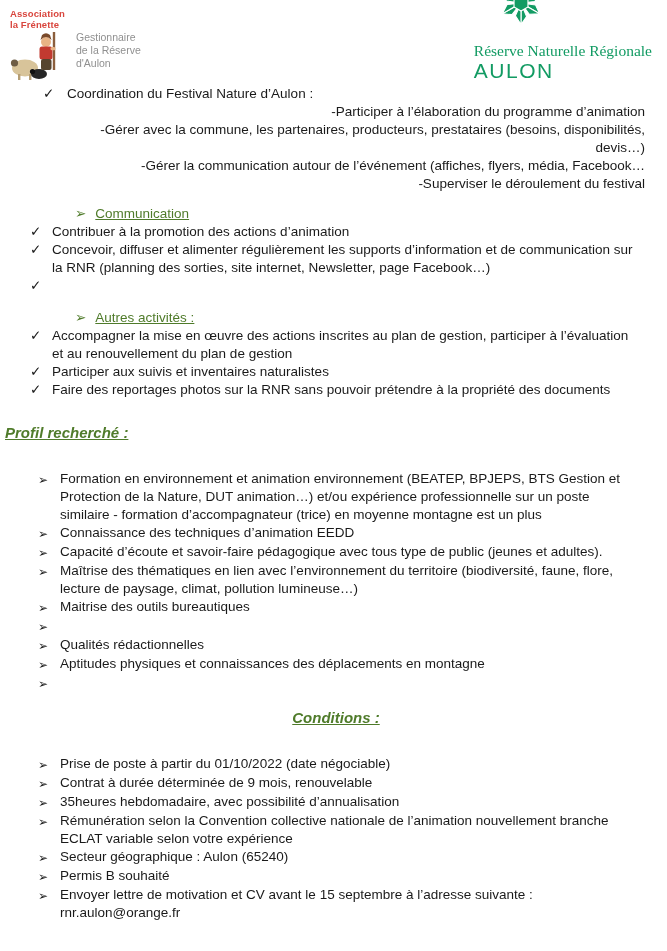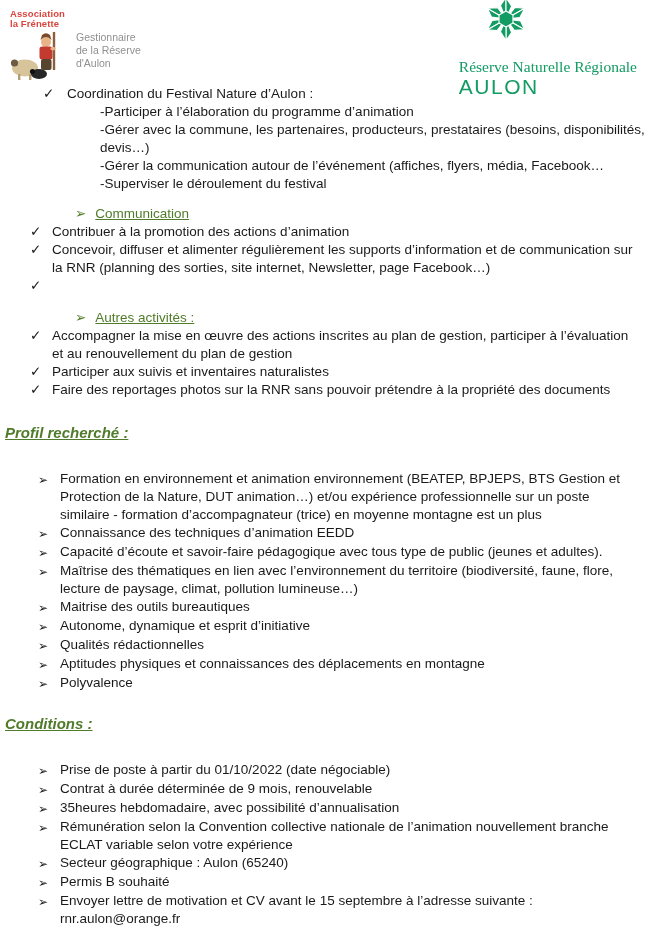--- a/index.html
+++ b/index.html
@@ -14,22 +14,22 @@
     font-family: "Liberation Sans", "DejaVu Sans", sans-serif;
     font-size: 13.5px;
     line-height: 18px;
     color: #1a1a1a;
   }
 
   
   .header {
     display: flex;
     justify-content: space-between;
-    align-items: center;
-    padding: 8px 30px 0 10px;
+    align-items: flex-end;
+    padding: 8px 15px 0 10px;
     height: 82px;
   }
   .assoc-block { display: flex; align-items: flex-start; gap: 10px; }
   .assoc-logo { display: flex; flex-direction: column; width: 56px; }
   .assoc-name {
     font-size: 9.5px;
     font-weight: bold;
     line-height: 10.5px;
     color: #d9463e;
     letter-spacing: .1px;
@@ -58,21 +58,21 @@
   }
 
   
   .li { display: flex; align-items: flex-start; }
   .bullet { flex: 0 0 22px; }
   .li .txt { flex: 1; }
 
   .festival { margin-top: 3px; }
   .festival .li { padding-left: 43px; padding-right: 20px; }
   .festival .bullet { flex-basis: 24px; }
-  .sub-item { padding-left: 100px; padding-right: 22px; }
+  .sub-item { padding-left: 100px; padding-right: 22px; text-align: right; }
 
   .check-list .li { padding-left: 30px; padding-right: 27px; }
   .justify .txt { text-align: justify; }
 
   .sub-heading {
     display: flex;
     gap: 9px;
     margin-left: 75px;
     color: #4f7b2a;
   }
@@ -83,21 +83,21 @@
   .main-heading {
     margin-left: 5px;
     font-size: 15px;
     font-weight: bold;
     font-style: italic;
     text-decoration: underline;
     color: #4f7b2a;
     line-height: 20px;
   }
   .h-profil { margin-top: 24px; }
-  .h-conditions { margin-top: 21px; }
+  .h-conditions { margin-top: 15px; text-align: center; }
 
   .arrow-list .li { padding-left: 38px; padding-right: 27px; }
   .arrow-list { margin-top: 27px; }
 
   .gap-comm { margin-top: 12px; }
   .gap-autres { margin-top: 14px; }
 
   .email-line { display: block; }
 </style>
 </head>
@@ -239,33 +239,31 @@
     <div class="li">
       <span class="bullet dark-arrow">➢</span>
       <span class="txt">Maîtrise des thématiques en lien avec l’environnement du territoire (biodiversité, faune, flore, lecture de paysage, climat, pollution lumineuse…)</span>
     </div>
     <div class="li">
       <span class="bullet dark-arrow">➢</span>
       <span class="txt">Maitrise des outils bureautiques</span>
     </div>
     <div class="li">
       <span class="bullet dark-arrow">➢</span>
-      <span class="txt">Autonome, dynamique et esprit d’initiative</span>
     </div>
     <div class="li">
       <span class="bullet dark-arrow">➢</span>
       <span class="txt">Qualités rédactionnelles</span>
     </div>
     <div class="li">
       <span class="bullet dark-arrow">➢</span>
       <span class="txt">Aptitudes physiques et connaissances des déplacements en montagne</span>
     </div>
     <div class="li">
       <span class="bullet dark-arrow">➢</span>
-      <span class="txt">Polyvalence</span>
     </div>
   </div>
 
   <div class="main-heading h-conditions">Conditions :</div>
   <div class="arrow-list">
     <div class="li">
       <span class="bullet dark-arrow">➢</span>
       <span class="txt">Prise de poste à partir du 01/10/2022 (date négociable)</span>
     </div>
     <div class="li">

